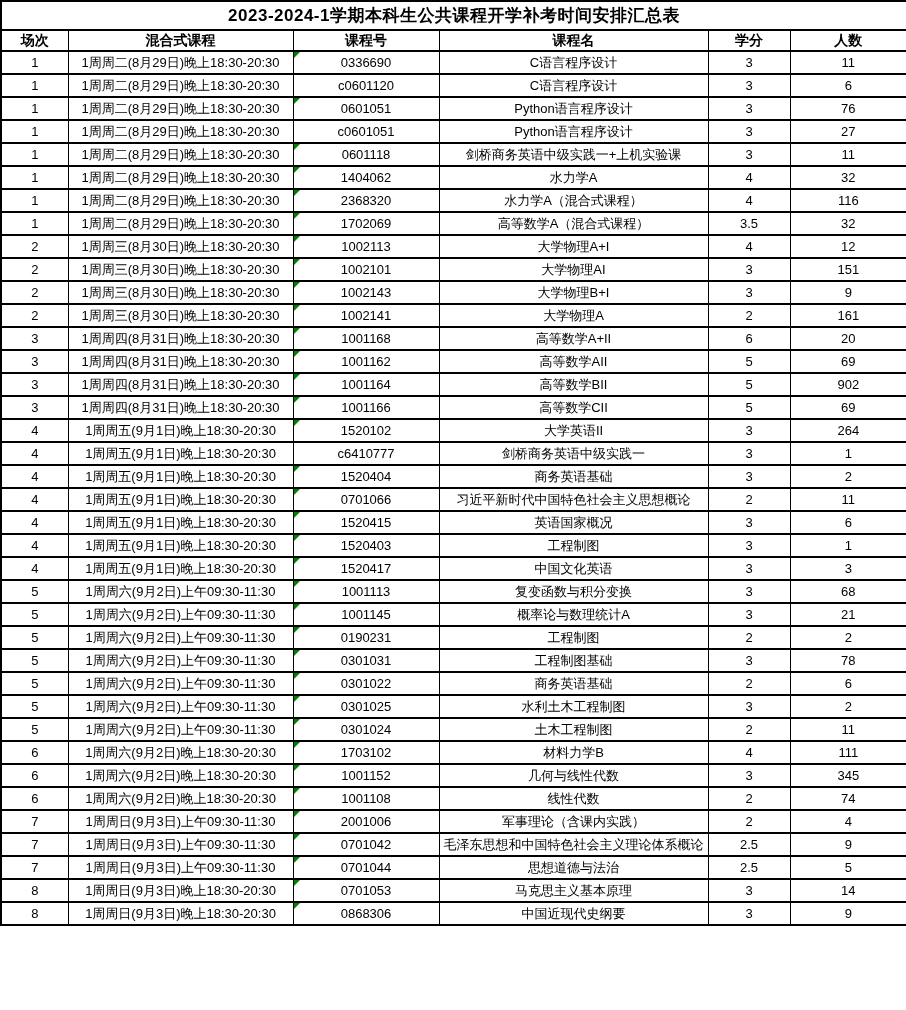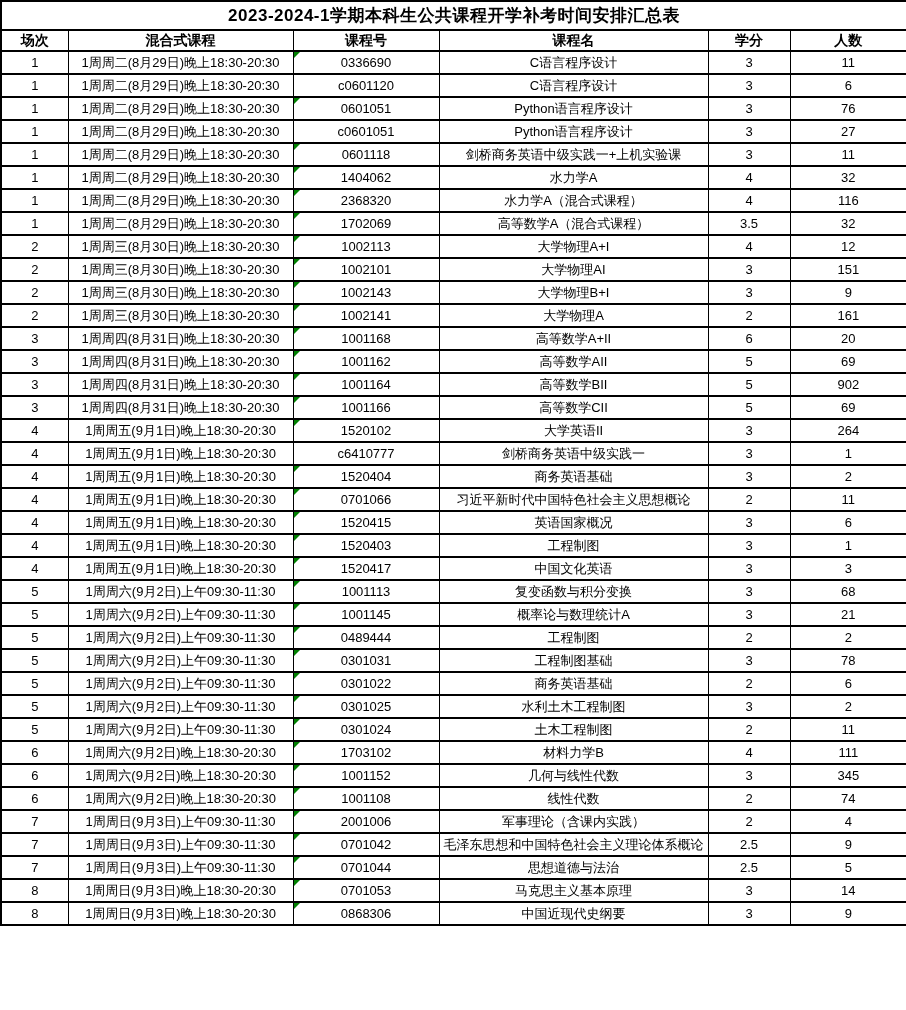--- a/index.html
+++ b/index.html
@@ -282,21 +282,21 @@
         <td>5</td>
         <td>1周周六(9月2日)上午09:30-11:30</td>
         <td class="course-id-cell"><span class="flag-triangle"></span><span>1001145</span></td>
         <td>概率论与数理统计A</td>
         <td>3</td>
         <td>21</td>
       </tr>
       <tr>
         <td>5</td>
         <td>1周周六(9月2日)上午09:30-11:30</td>
-        <td class="course-id-cell"><span class="flag-triangle"></span><span>0489444</span></td>
+        <td class="course-id-cell"><span class="flag-triangle"></span><span>0190231</span></td>
         <td>工程制图</td>
         <td>2</td>
         <td>2</td>
       </tr>
       <tr>
         <td>5</td>
         <td>1周周六(9月2日)上午09:30-11:30</td>
         <td class="course-id-cell"><span class="flag-triangle"></span><span>0301031</span></td>
         <td>工程制图基础</td>
         <td>3</td>

